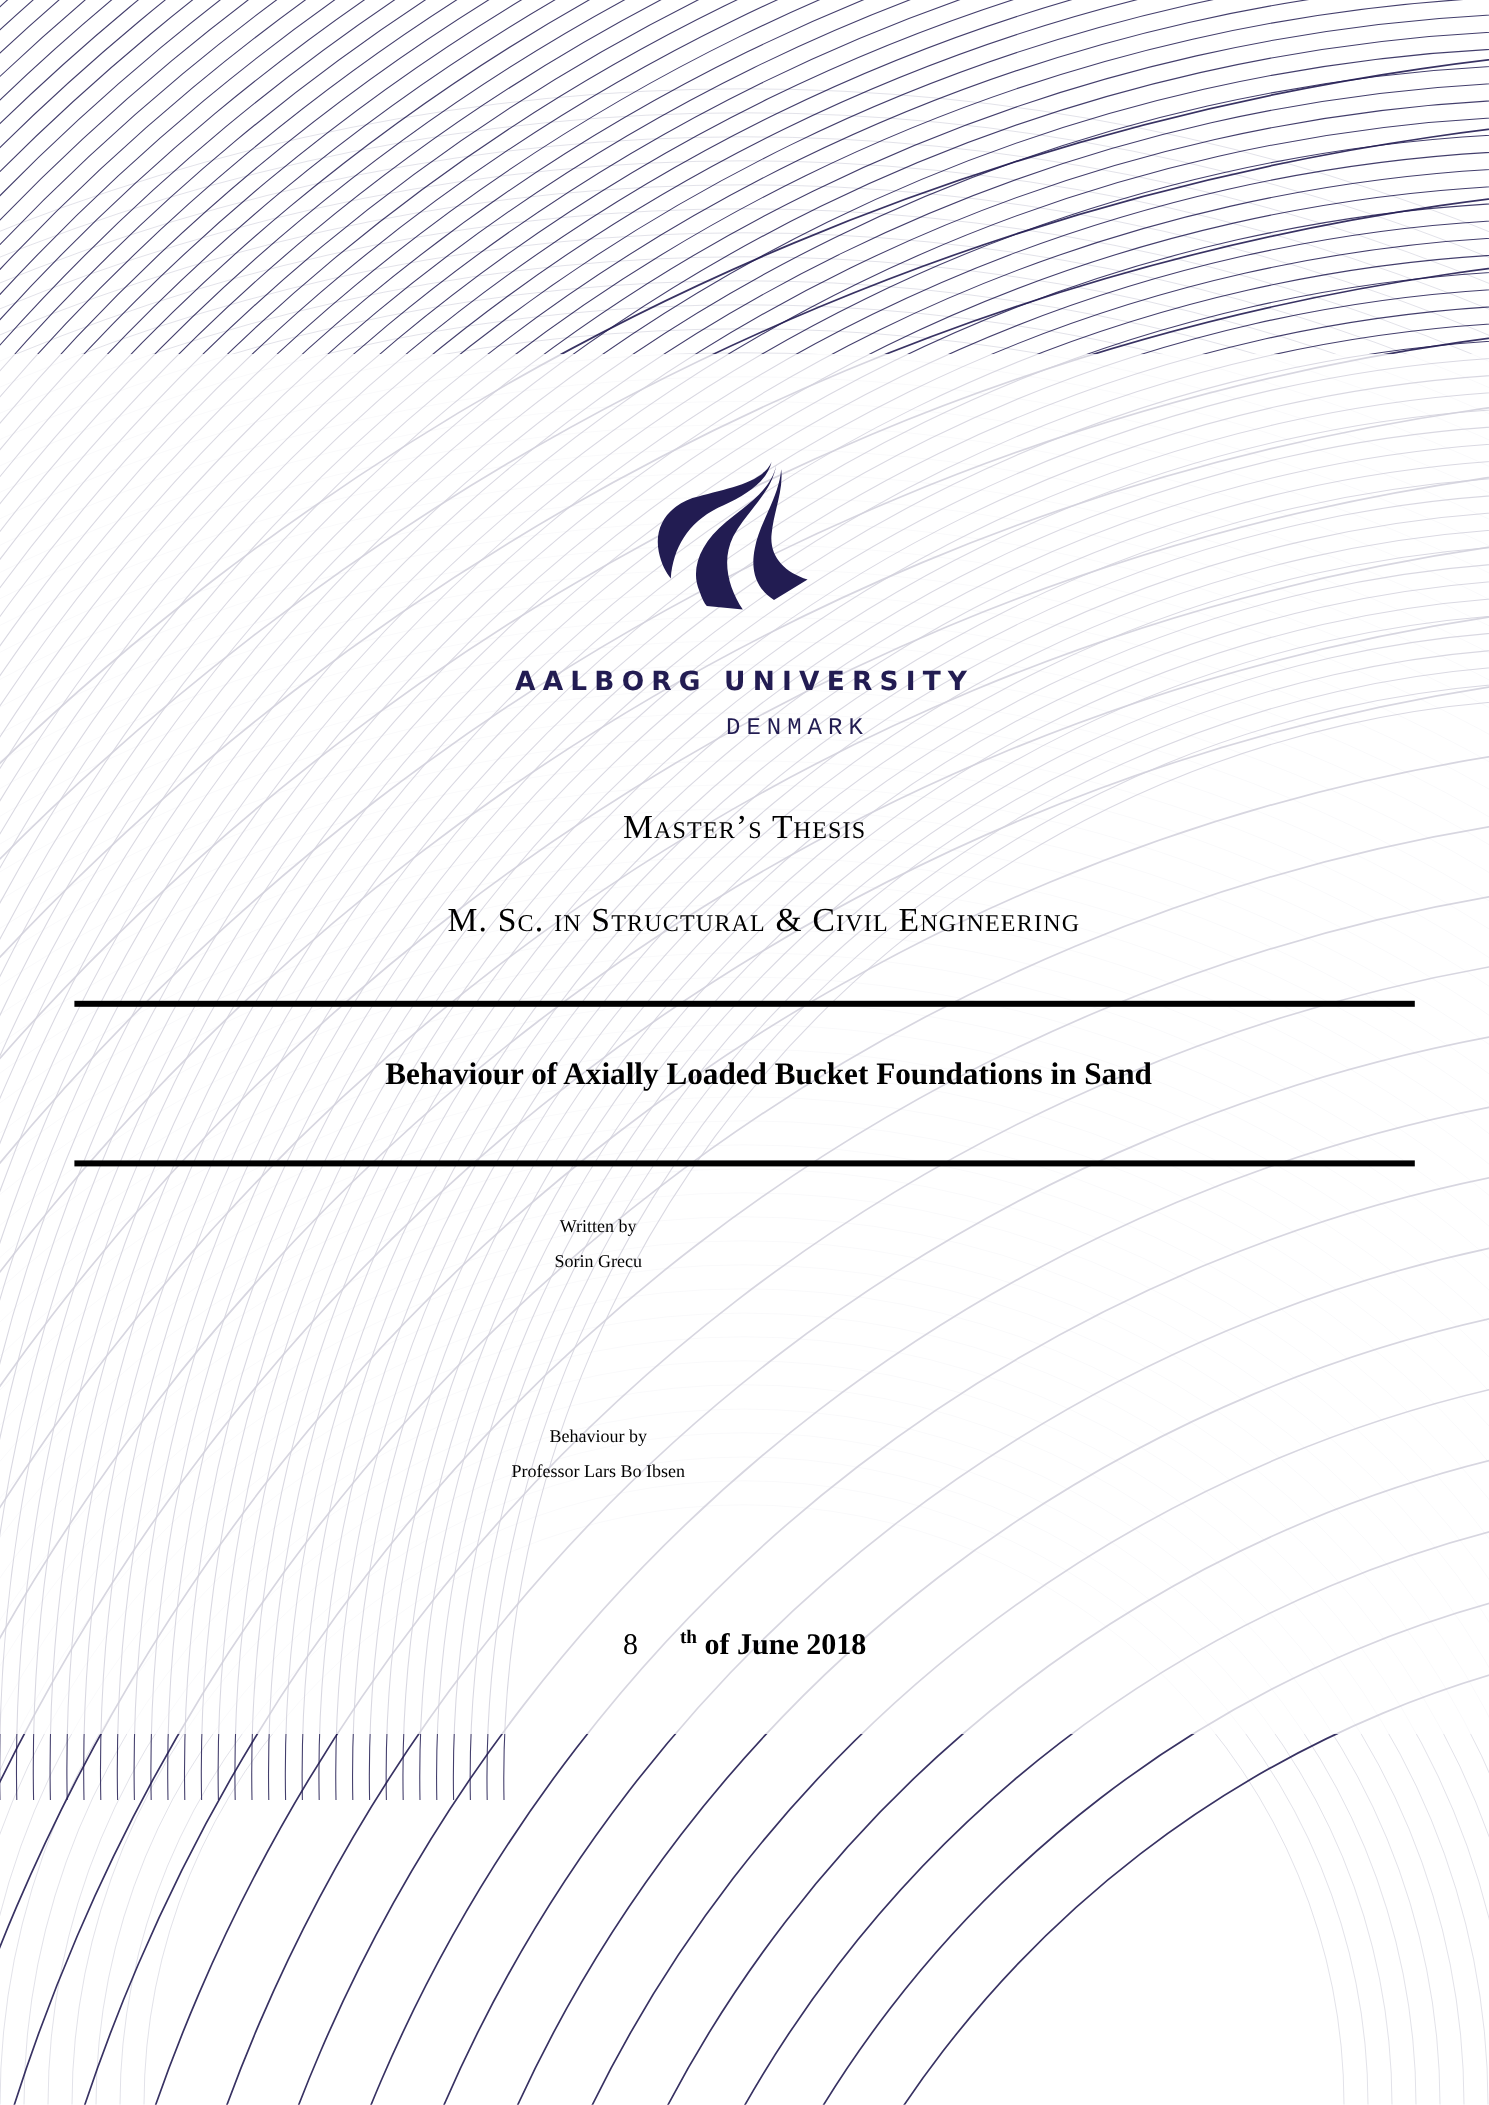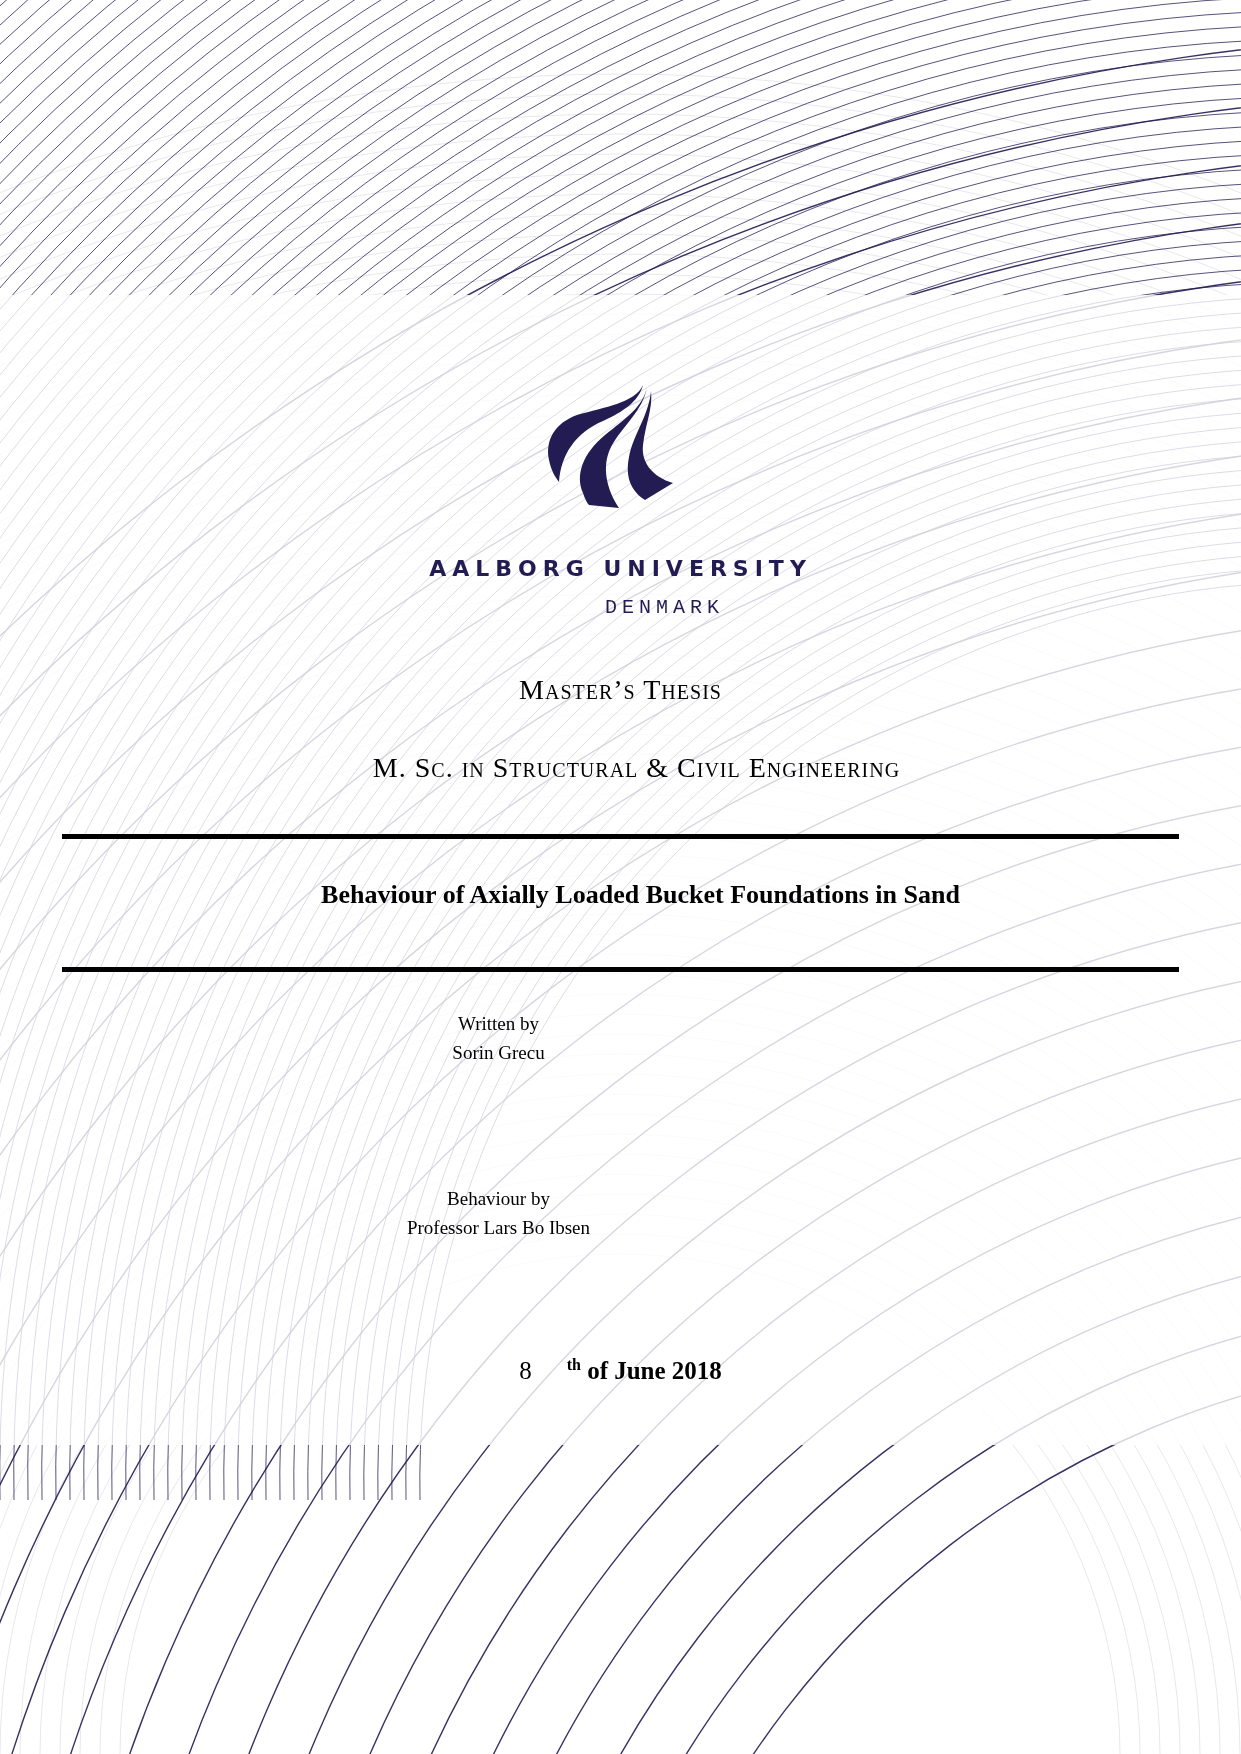--- a/index.html
+++ b/index.html
@@ -90,21 +90,21 @@
       top: 880px;
       text-align: center;
       font-weight: bold;
       font-size: 26px;
       margin-left: 20px;
     }
     .block {
       position: absolute;
       left: 0; width: 997px;
       text-align: center;
-      font-size: 19px;
+      font-size: 15px;
       line-height: 29px;
     }
     .block.author { top: 1009px; }
     .block.supervisor { top: 1184px; }
     .date {
       position: absolute;
       left: 0; width: 1241px;
       top: 1356px;
       text-align: center;
       font-size: 25px;

